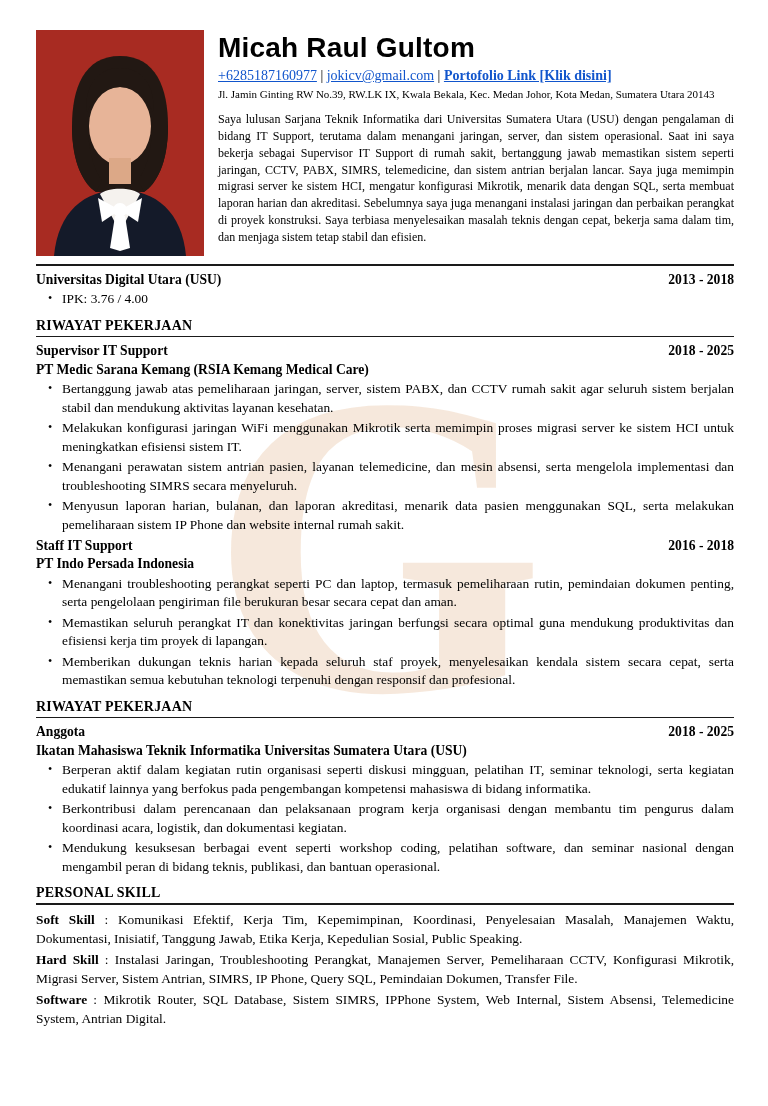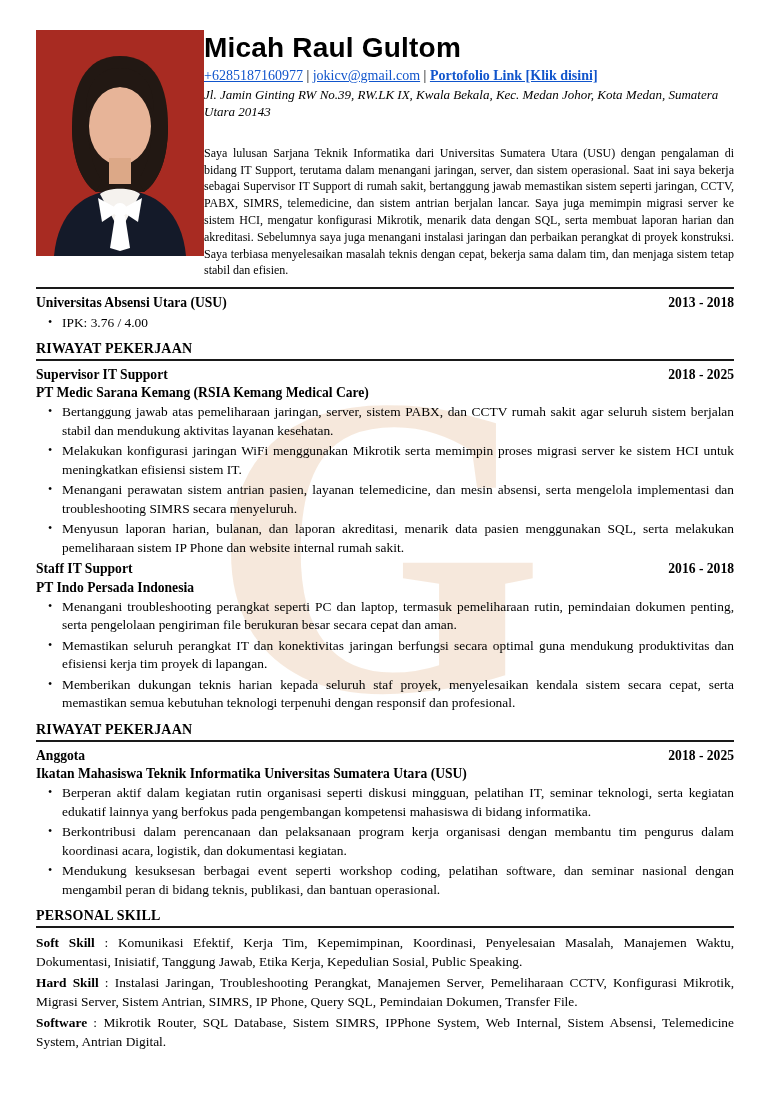--- a/index.html
+++ b/index.html
@@ -14,29 +14,29 @@
   .watermark {
     position:absolute; top:330px; left:210px;
     font-family:"Liberation Serif", serif;
     font-weight:bold; font-size:430px; line-height:1;
     color:#d89a62; opacity:0.22;
     z-index:0; pointer-events:none; user-select:none;
   }
   .content { position:relative; z-index:1; }
 
   
-  .header { display:flex; }
+  .header { display:flex; gap:14px; }
   .photo { width:168px; height:226px; flex:0 0 168px; }
   .header-right { flex:1; padding-top:2px; }
   .name { font-family:"Liberation Sans", sans-serif; font-weight:bold; font-size:28px; letter-spacing:0.2px; margin-bottom:4px; }
   .contact { font-size:14px; margin-bottom:3px; }
   .link { color:#1155CC; text-decoration:underline; cursor:pointer; }
   .link-bold { color:#1155CC; font-weight:bold; text-decoration:underline; cursor:pointer; }
   .sep { color:#000; }
-  .address { font-size:13px; line-height:1.3; margin-bottom:24px;font-style:italic; }
+  .address { font-size:11px; line-height:1.3; margin-bottom:10px; }
   .summary { font-size:12px; line-height:1.4; text-align:justify; }
 
   
   .rule { height:2px; background:#1a1a1a; margin:8px 0 5px 0; }
   .rule-thin { height:1.6px; background:#1a1a1a; margin:2px 0 5px 0; }
 
   
   .row { display:flex; justify-content:space-between; align-items:baseline; }
   .bold { font-weight:bold; }
   .entry-head { font-size:13.6px; font-weight:bold; line-height:1.35; }
@@ -89,21 +89,21 @@
           <span class="sep">|</span>
           <span class="link-bold">Portofolio Link [Klik disini]</span>
         </div>
         <div class="address">Jl. Jamin Ginting RW No.39, RW.LK IX, Kwala Bekala, Kec. Medan Johor, Kota Medan, Sumatera Utara 20143</div>
         <div class="summary">Saya lulusan Sarjana Teknik Informatika dari Universitas Sumatera Utara (USU) dengan pengalaman di bidang IT Support, terutama dalam menangani jaringan, server, dan sistem operasional. Saat ini saya bekerja sebagai Supervisor IT Support di rumah sakit, bertanggung jawab memastikan sistem seperti jaringan, CCTV, PABX, SIMRS, telemedicine, dan sistem antrian berjalan lancar. Saya juga memimpin migrasi server ke sistem HCI, mengatur konfigurasi Mikrotik, menarik data dengan SQL, serta membuat laporan harian dan akreditasi. Sebelumnya saya juga menangani instalasi jaringan dan perbaikan perangkat di proyek konstruksi. Saya terbiasa menyelesaikan masalah teknis dengan cepat, bekerja sama dalam tim, dan menjaga sistem tetap stabil dan efisien.</div>
       </div>
     </div>
 
     <div class="rule"></div>
     <div class="row">
-      <span class="entry-head">Universitas Absensi Utara (USU)</span>
+      <span class="entry-head">Universitas Digital Utara (USU)</span>
       <span class="period">2013 - 2018</span>
     </div>
     <ul class="bullets">
       <li>IPK: 3.76 / 4.00</li>
     </ul>
 
     <div class="section-title">RIWAYAT PEKERJAAN</div>
     <div class="rule-thin"></div>
 
     <div class="row">

